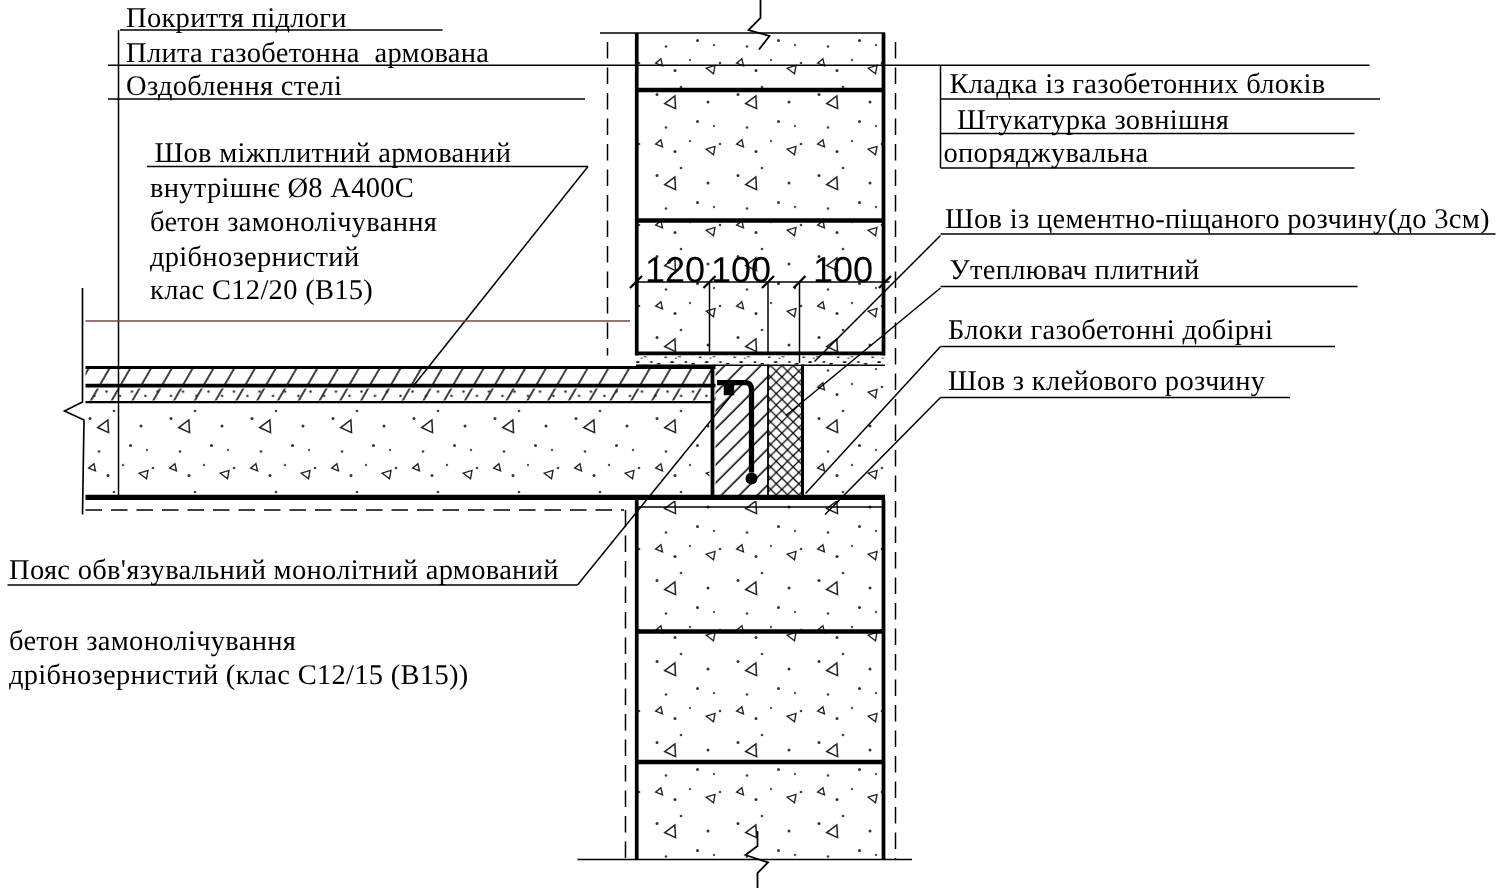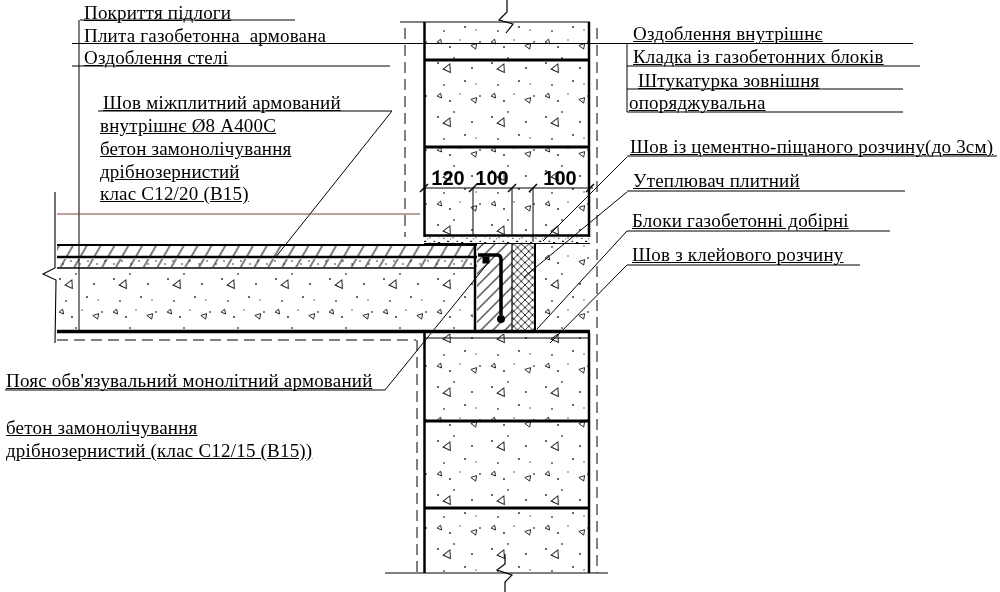--- a/index.html
+++ b/index.html
@@ -1,22 +1,22 @@
 <!DOCTYPE html>
 <html><head>
 <meta charset="utf-8">
 <style>
   html,body{margin:0;padding:0;background:#fff;}
   #page{position:relative;width:1000px;height:592px;background:#fff;overflow:hidden;
         font-family:"Liberation Serif", serif;}
   #draw{position:absolute;left:0;top:0;}
   .lbl{position:absolute;font-size:19px;line-height:21px;color:#000;white-space:nowrap;
-       letter-spacing:.2px;text-decoration:underline;}
-  .dim{position:absolute;font-family:"Liberation Sans", sans-serif;font-size:20px;
-       color:#000;width:44px;text-align:center;font-weight:bold;}
+       letter-spacing:.2px;}
+  .dim{position:absolute;font-family:"Liberation Sans", sans-serif;font-size:24px;
+       color:#000;width:44px;text-align:right;}
 </style>
 </head>
 <body>
 
 <div id="page">
 
 <svg id="draw" width="1000" height="592" viewBox="0 0 1000 592">
   <defs>
 
     <pattern id="stip" width="54" height="54" patternUnits="userSpaceOnUse">
@@ -174,21 +174,20 @@
   <div class="lbl" style="left:103px;top:92px">Шов міжплитний армований</div>
   <div class="lbl" style="left:100px;top:115px">внутрішнє Ø8 А400С</div>
   <div class="lbl" style="left:100px;top:138px">бетон замонолічування</div>
   <div class="lbl" style="left:100px;top:161px">дрібнозернистий</div>
   <div class="lbl" style="left:100px;top:183px">клас С12/20 (В15)</div>
 
   <div class="lbl" style="left:6px;top:370px">Пояс обв'язувальний монолітний армований</div>
   <div class="lbl" style="left:6px;top:417px">бетон замонолічування</div>
   <div class="lbl" style="left:6px;top:440px">дрібнозернистий (клас С12/15 (В15))</div>
 
-  <div class="lbl" style="left:633px;top:23px">Оздоблення внутрішнє</div>
   <div class="lbl" style="left:633px;top:46px">Кладка із газобетонних блоків</div>
   <div class="lbl" style="left:638px;top:70px">Штукатурка зовнішня</div>
   <div class="lbl" style="left:629px;top:92px">опоряджувальна</div>
 
   <div class="lbl" style="left:630px;top:136px">Шов із цементно-піщаного розчину(до 3см)</div>
   <div class="lbl" style="left:633px;top:170px">Утеплювач плитний</div>
   <div class="lbl" style="left:632px;top:210px">Блоки газобетонні добірні</div>
   <div class="lbl" style="left:632px;top:244px">Шов з клейового розчину</div>
 
   <div class="dim" style="left:426px;top:167px">120</div>

